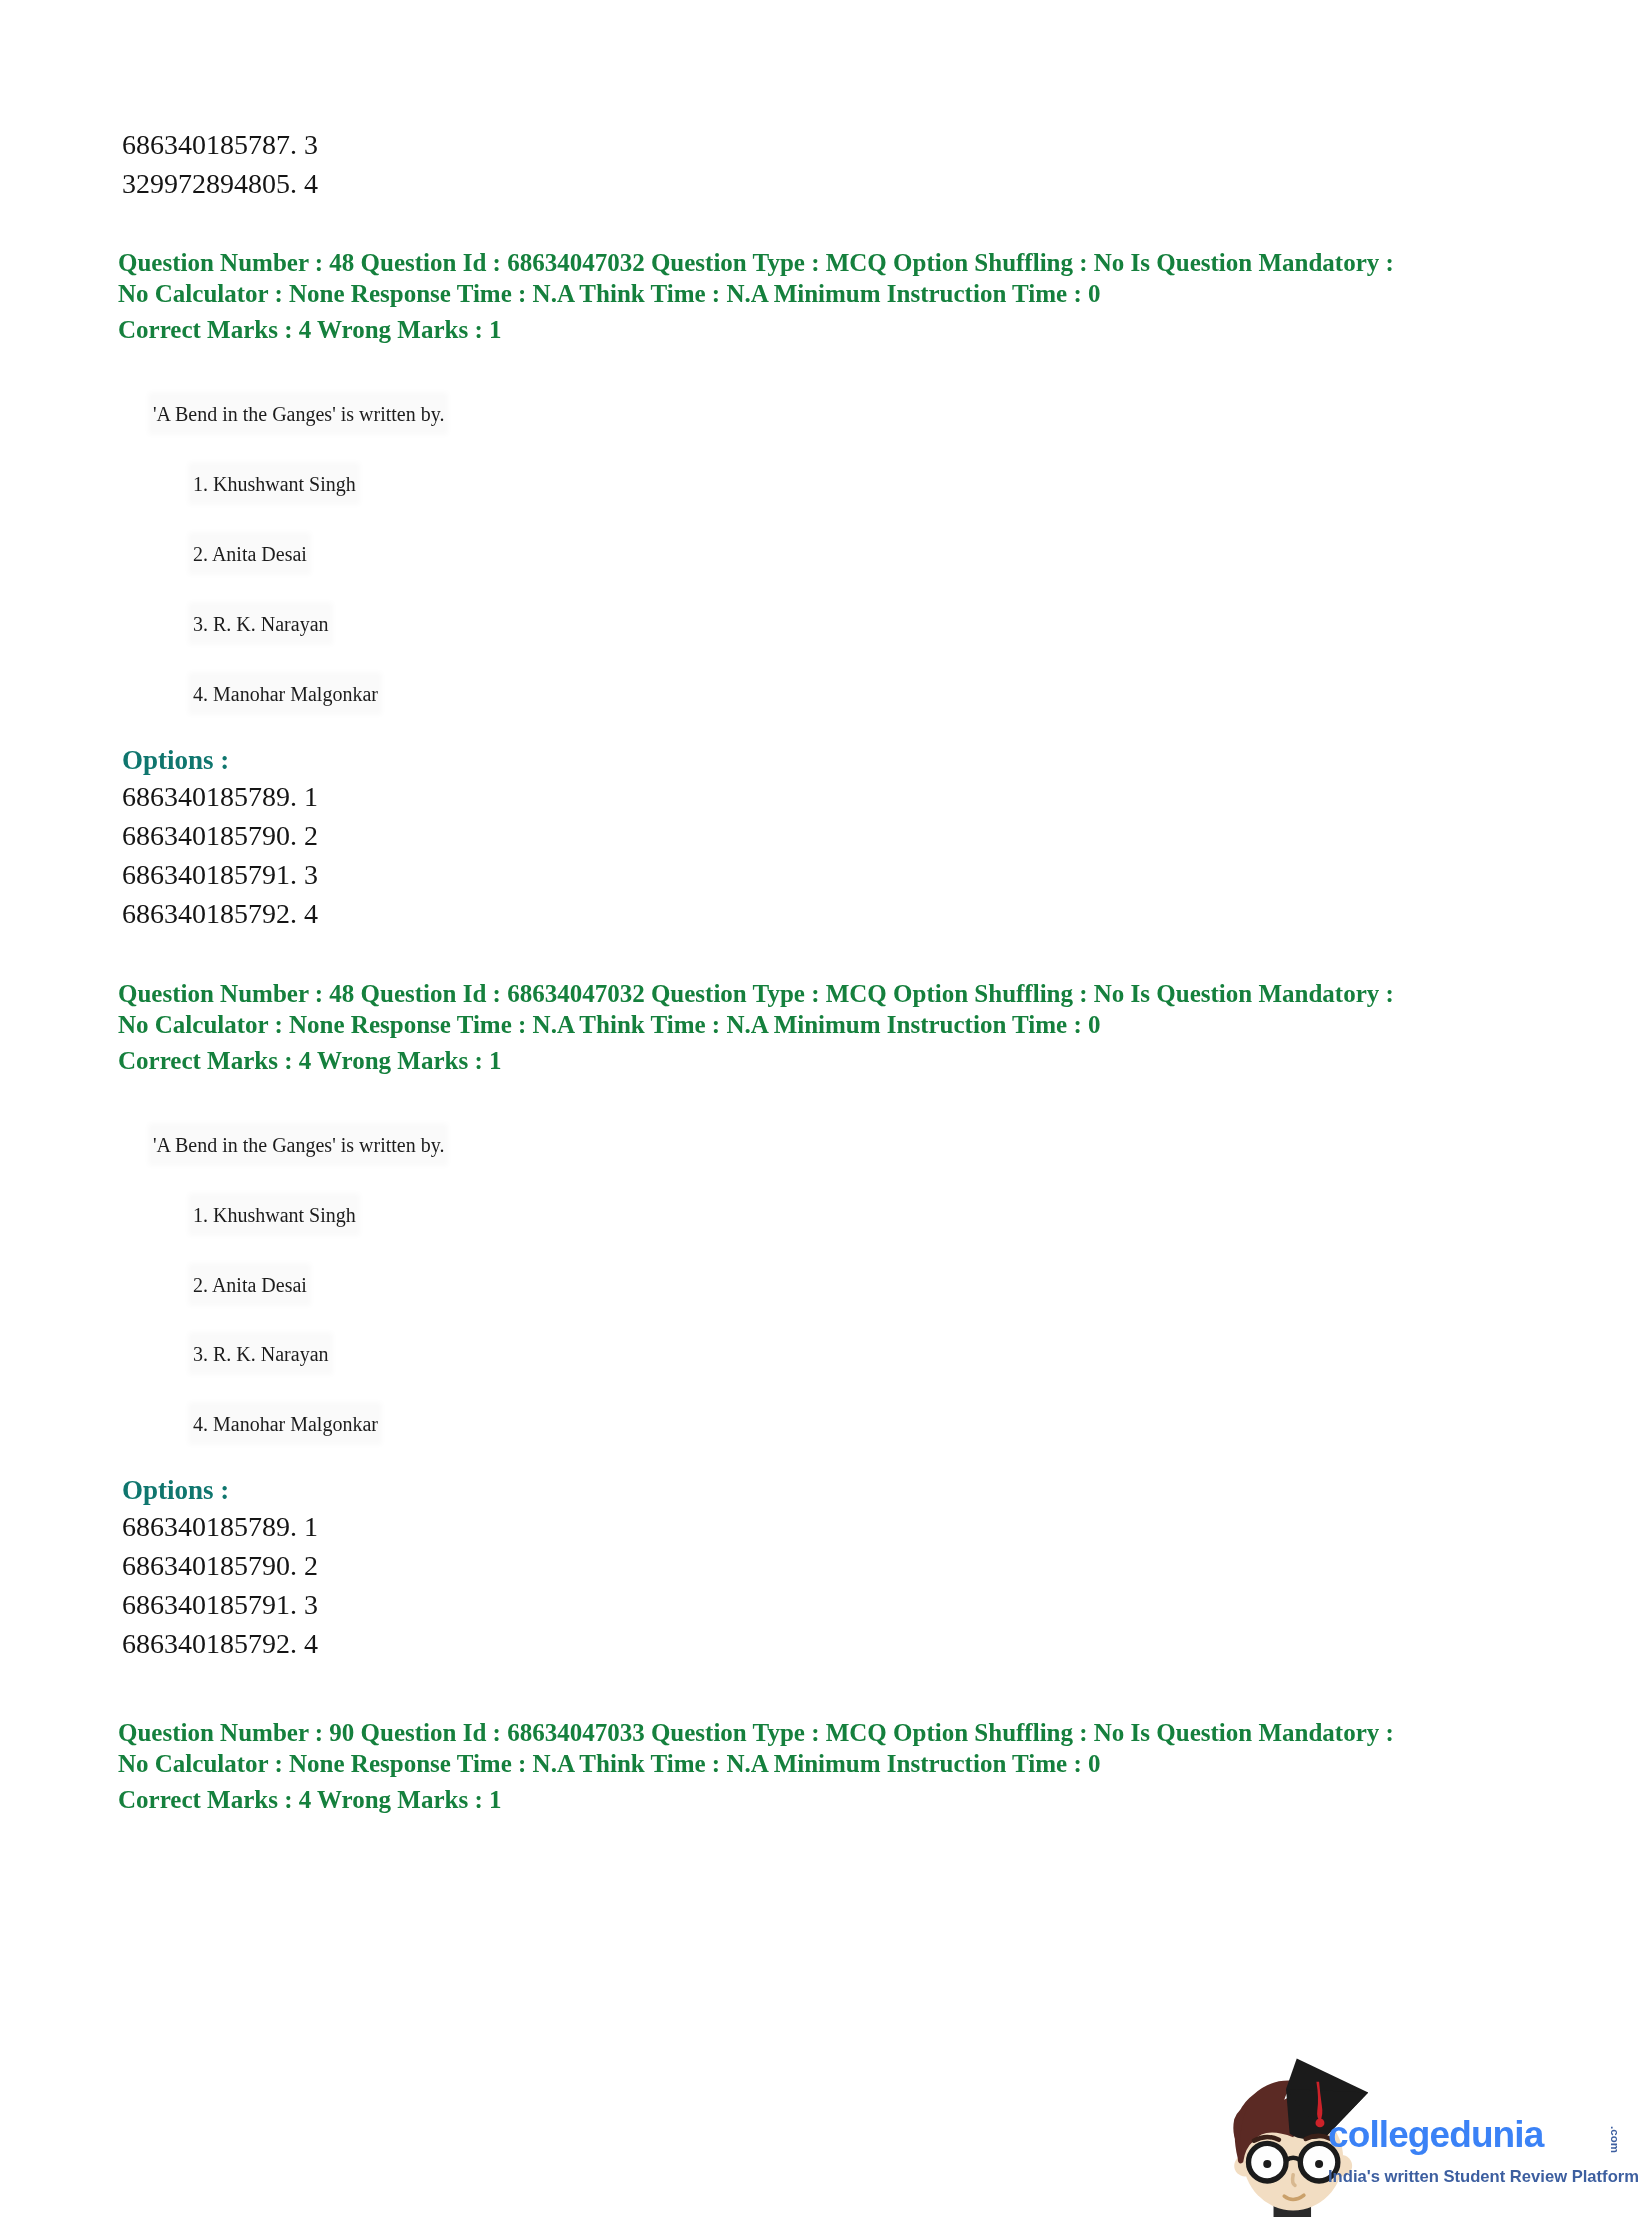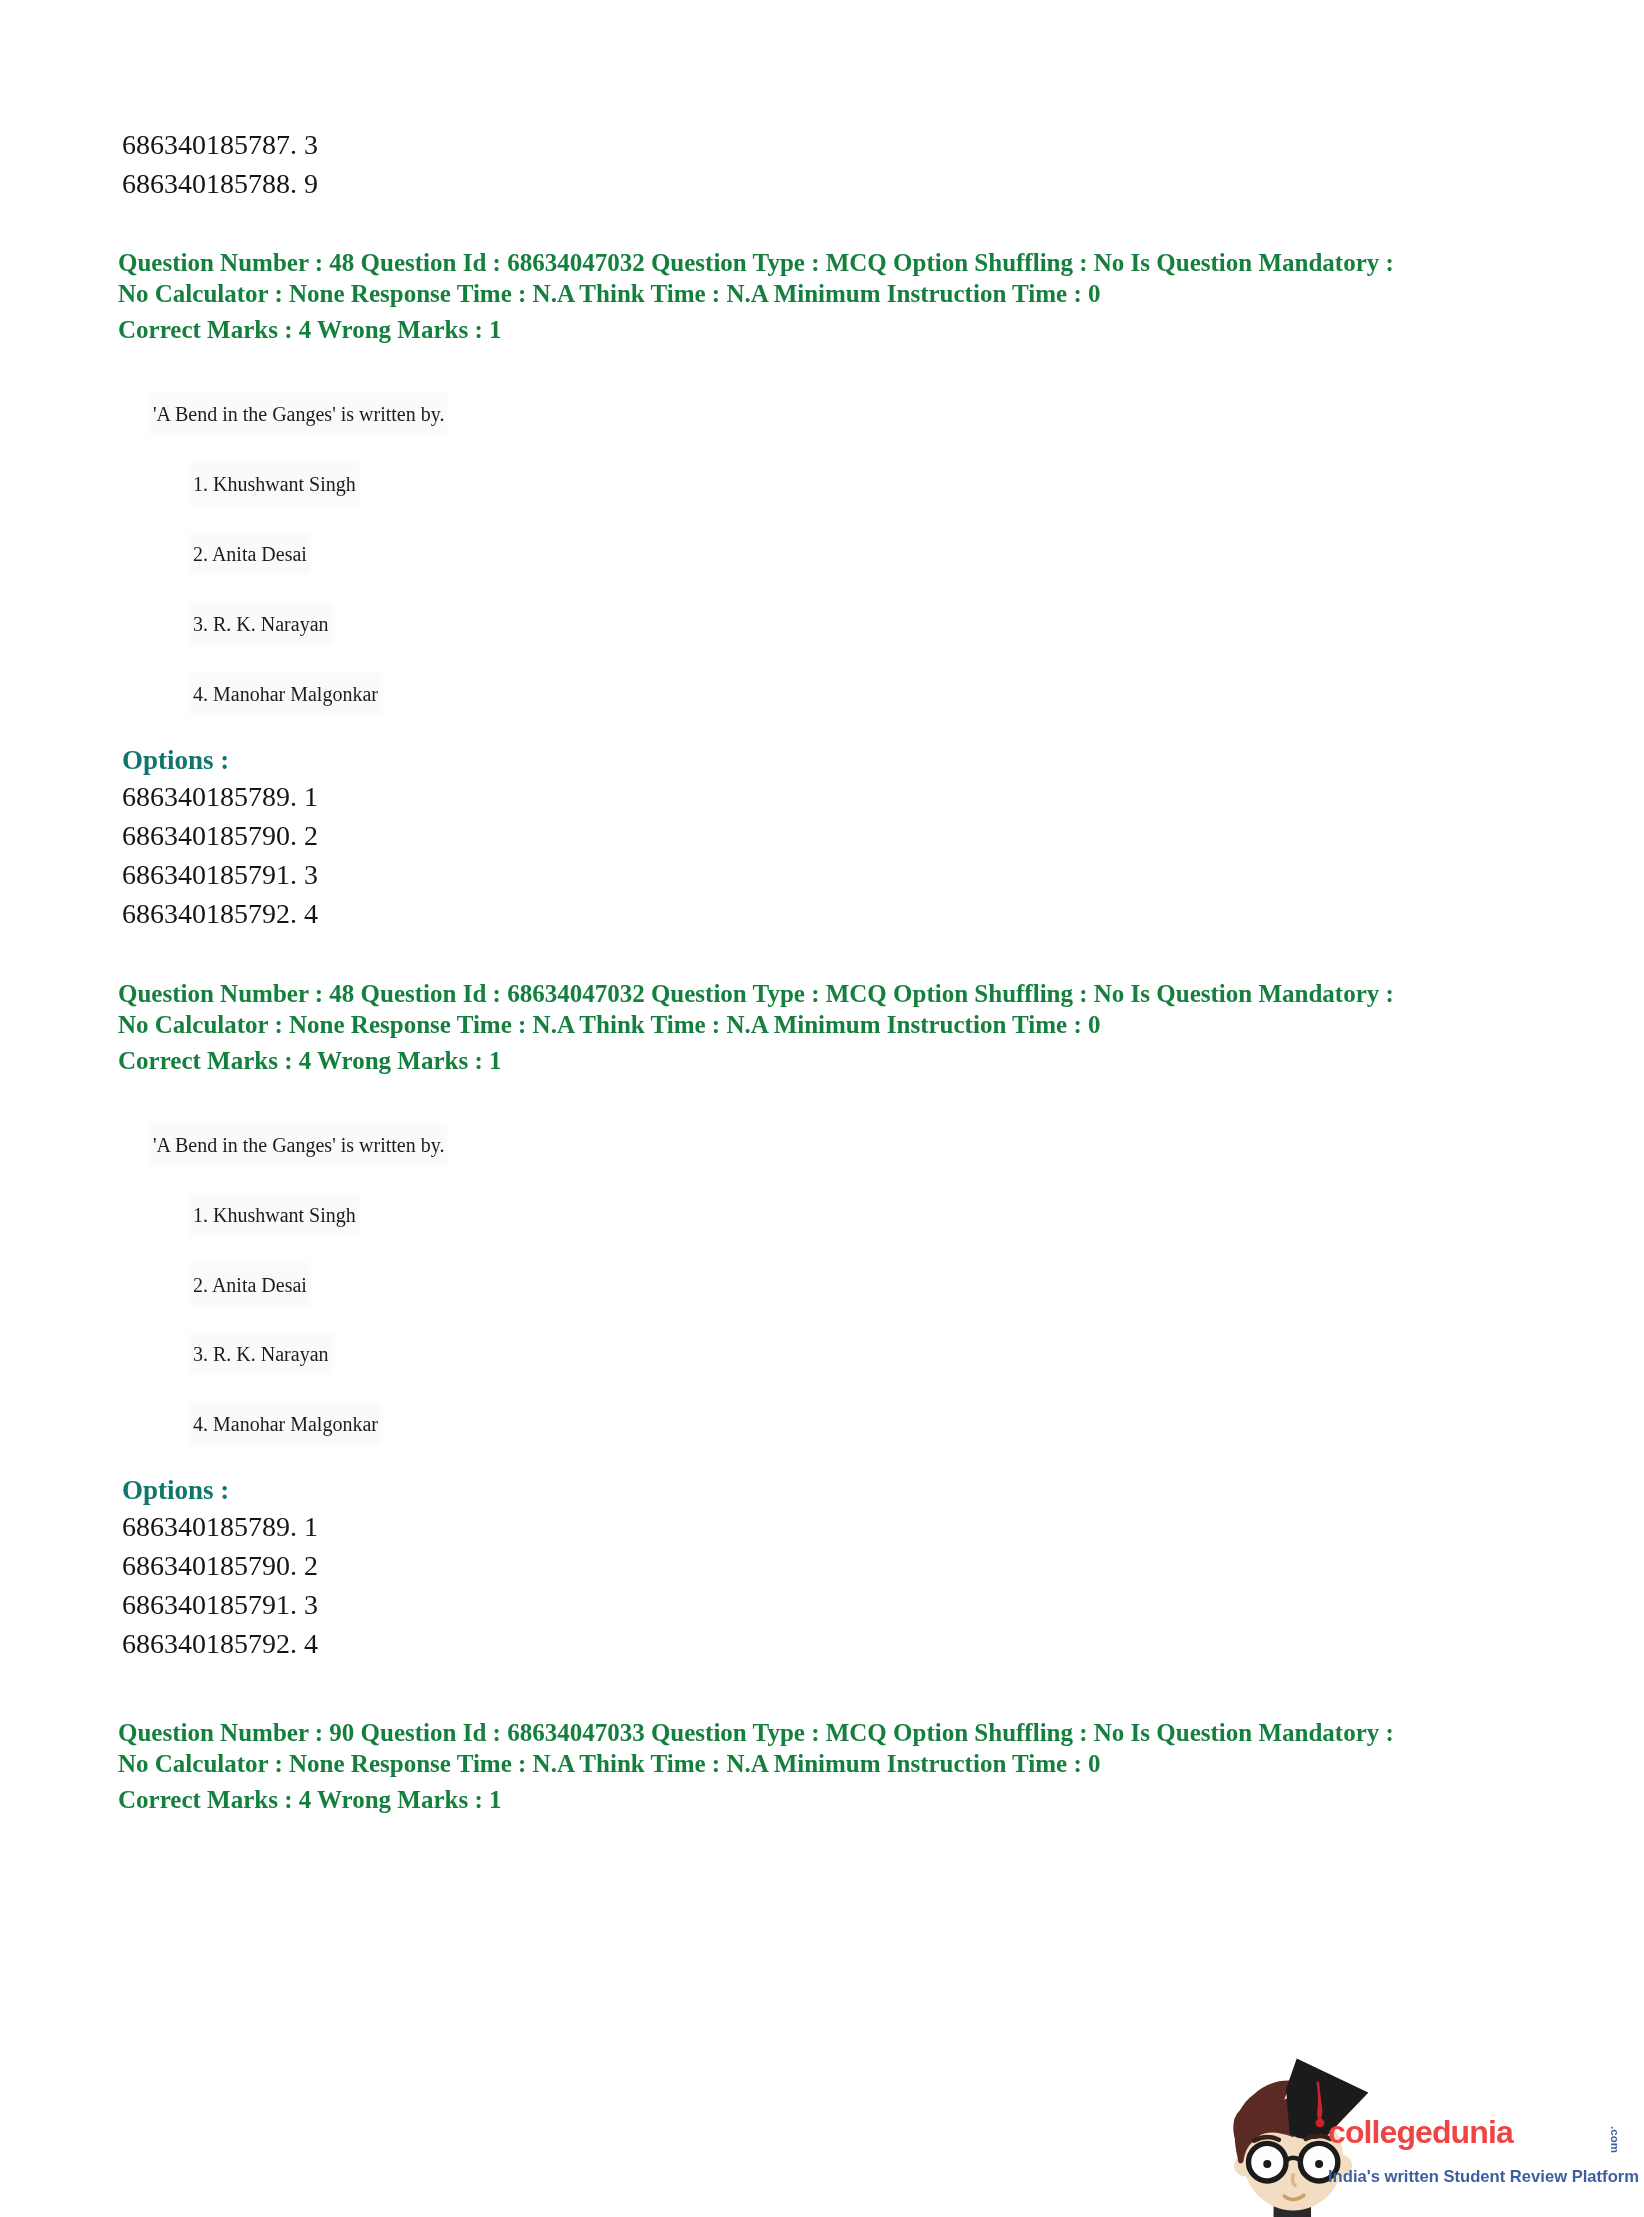--- a/index.html
+++ b/index.html
@@ -38,23 +38,23 @@
   }
   .options-label {
     font-weight: bold;
     font-size: 27px;
     color: #0f766e;
     white-space: nowrap;
   }
   .logo-brand {
     font-family: "Liberation Sans", sans-serif;
     font-weight: bold;
-    font-size: 32px;
+    font-size: 37px;
     letter-spacing: -0.9px;
-    color: #ef4444;
+    color: #3b82f6;
     white-space: nowrap;
   }
   .logo-dotcom {
     font-family: "Liberation Sans", sans-serif;
     font-weight: bold;
     font-size: 11.6px;
     color: #3d5fa0;
     writing-mode: vertical-rl;
     white-space: nowrap;
   }
@@ -66,21 +66,21 @@
     white-space: nowrap;
   }
 </style>
 </head>
 <body>
 
 <div class="page">
 
   <div class="abs" style="left:122px; top:125px;">
     <div class="id-line">686340185787. 3</div>
-    <div class="id-line">686340185788. 9</div>
+    <div class="id-line">329972894805. 4</div>
   </div>
 
   <div class="abs q-header" style="left:118px; top:247px;">
     <div>Question Number : 48 Question Id : 68634047032 Question Type : MCQ Option Shuffling : No Is Question Mandatory :</div>
     <div>No Calculator : None Response Time : N.A Think Time : N.A Minimum Instruction Time : 0</div>
     <div class="marks">Correct Marks : 4 Wrong Marks : 1</div>
   </div>
 
   <div class="abs body-text" style="left:153px; top:385px;">'A Bend in the Ganges' is written by.</div>
   <div class="abs body-text" style="left:193px; top:455px;">1. Khushwant Singh</div>

